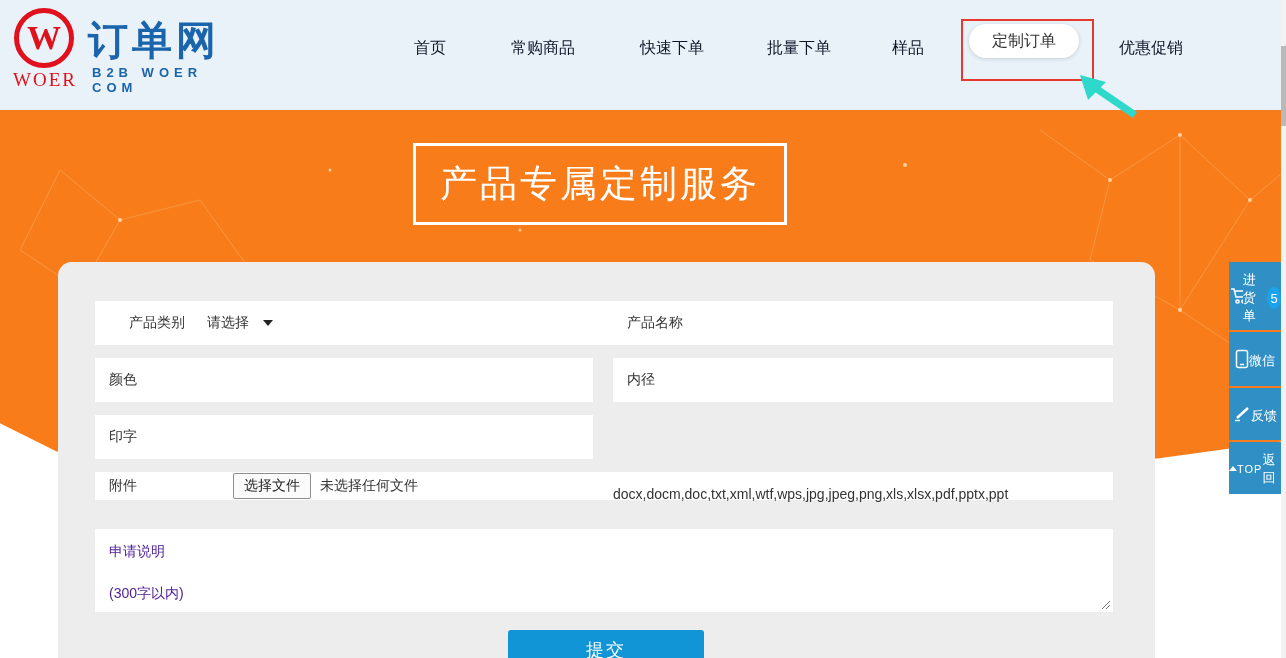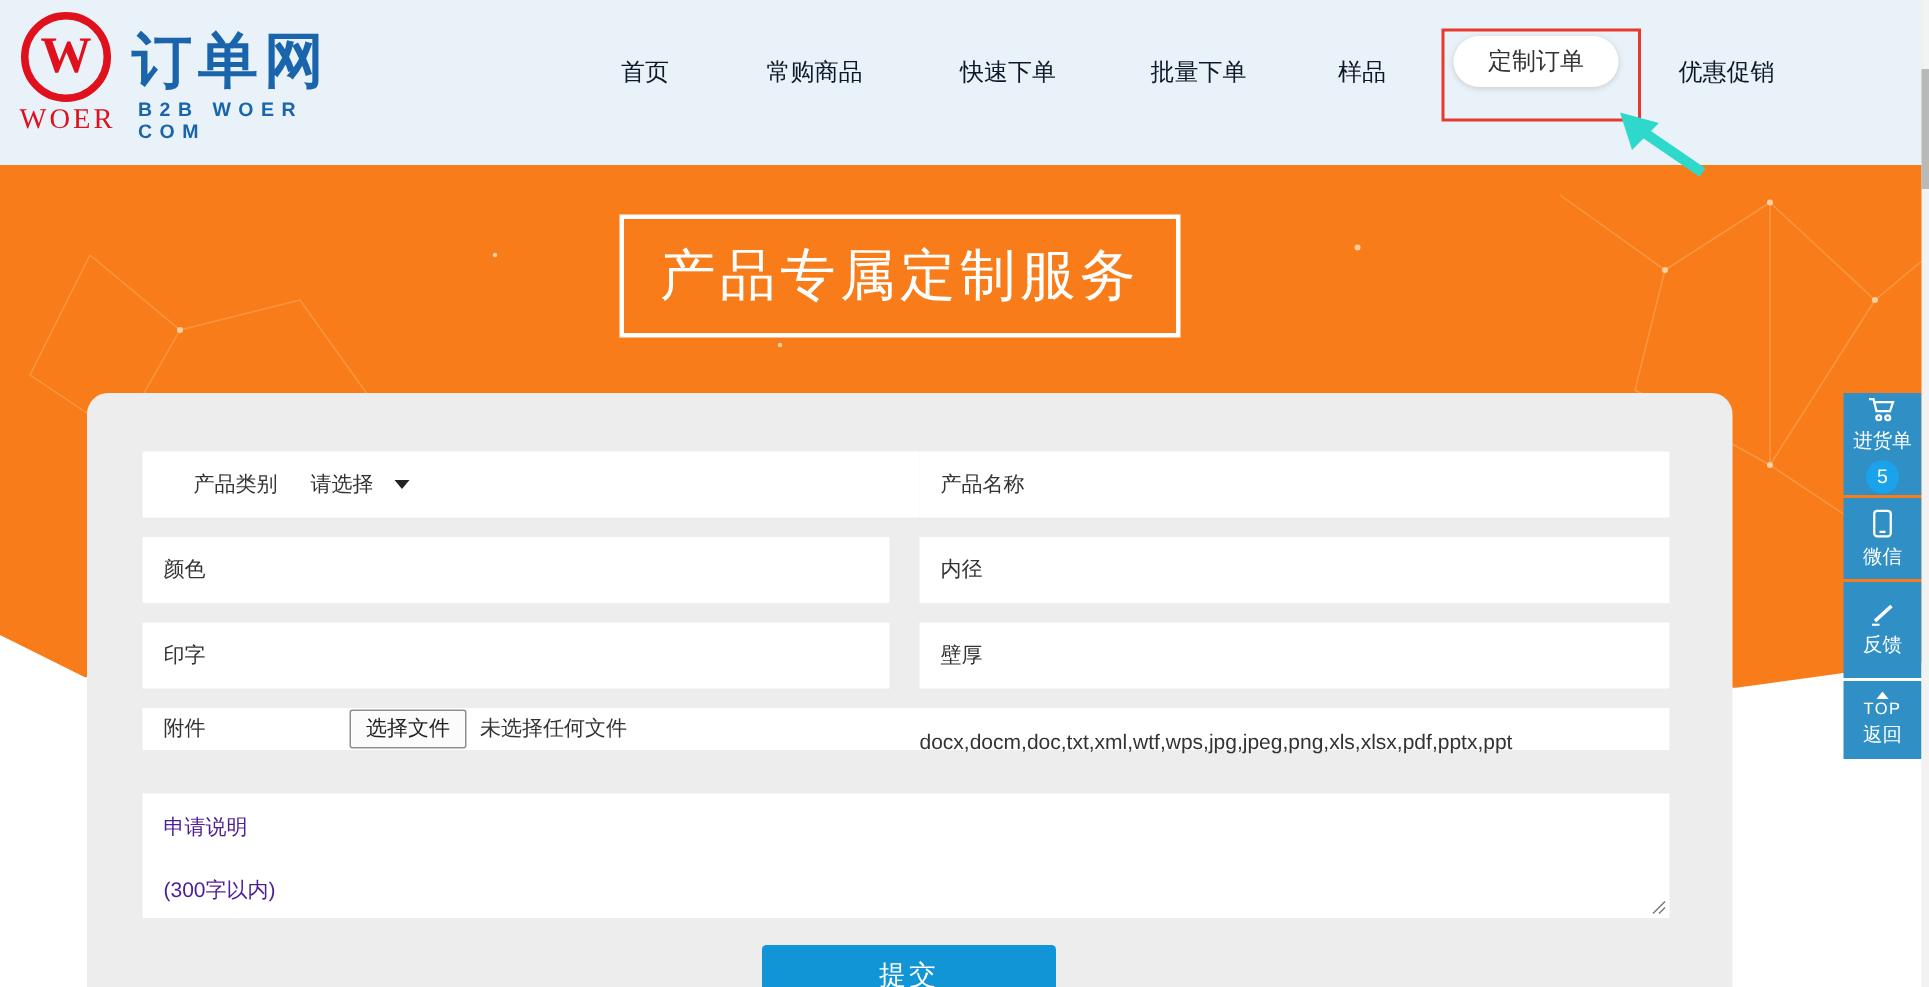--- a/index.html
+++ b/index.html
@@ -52,21 +52,21 @@
   .textarea{position:absolute;background:#fff;cursor:text;}
   .textarea .ph{position:absolute;left:14px;font-size:14px;color:#4c1d95;white-space:nowrap;}
   .resize-grip{position:absolute;right:2px;bottom:2px;}
 
   .submit-btn{position:absolute;left:508px;top:630px;width:196px;height:40px;background:#1295d6;border:none;
               border-radius:3px;color:#fff;font-size:18px;letter-spacing:2px;cursor:pointer;z-index:3;
               font-family:inherit;}
 
   
   .toolbar{position:absolute;left:1229px;top:262px;width:52px;z-index:5;}
-  .tool-btn{width:52px;background:#3090c6;color:#fff;display:flex;flex-direction:column;align-items:center;
+  .tool-btn{width:52px;background:#3090c6;color:#fff;display:flex;flex-direction:row;align-items:center;
             justify-content:center;margin-bottom:2px;cursor:pointer;}
   .tool-label{font-size:13px;margin-top:3px;}
   .badge{width:22px;height:22px;border-radius:50%;background:#1aa3eb;color:#fff;font-size:13px;
          display:flex;align-items:center;justify-content:center;margin-top:4px;}
   .top-word{font-size:11px;letter-spacing:1px;margin-top:1px;}
   .up-tri{width:0;height:0;border-left:4px solid transparent;border-right:4px solid transparent;
           border-bottom:5px solid #fff;}
 
   
   .scrollbar{position:absolute;right:0;top:0;width:5px;height:658px;background:#f2f2f2;z-index:7;}
@@ -146,23 +146,20 @@
     <div class="field" style="left:37px;top:96px;width:498px;">
       <span class="lbl">颜色</span>
     </div>
     <div class="field" style="left:555px;top:96px;width:500px;">
       <span class="lbl">内径</span>
     </div>
 
     <div class="field" style="left:37px;top:153px;width:498px;">
       <span class="lbl">印字</span>
     </div>
-    <div class="field" style="left:555px;top:153px;width:500px;">
-      <span class="lbl">壁厚</span>
-    </div>
 
     <div class="attach-row" style="left:37px;top:210px;width:1018px;">
       <span class="lbl" style="margin-left:14px">附件</span>
       <button class="file-btn">选择文件</button>
       <span class="file-status">未选择任何文件</span>
       <span class="file-formats">docx,docm,doc,txt,xml,wtf,wps,jpg,jpeg,png,xls,xlsx,pdf,pptx,ppt</span>
     </div>
 
     <div class="textarea" style="left:37px;top:267px;width:1018px;height:83px;">
       <span class="ph" style="top:14px">申请说明</span>
@@ -188,21 +185,21 @@
       <span class="tool-label">进货单</span>
       <span class="badge">5</span>
     </div>
     <div class="tool-btn" style="height:54px">
       <svg width="14" height="20">
         <rect x="1.5" y="1.5" width="11" height="17" rx="2" stroke="#fff" stroke-width="1.5" fill="none"></rect>
         <line x1="5" y1="15.5" x2="9" y2="15.5" stroke="#fff" stroke-width="1.5"></line>
       </svg>
       <span class="tool-label">微信</span>
     </div>
-    <div class="tool-btn" style="height:64px">
+    <div class="tool-btn" style="height:52px">
       <svg width="18" height="16">
         <line x1="4" y1="12" x2="15" y2="2" stroke="#fff" stroke-width="2.4"></line>
         <line x1="2" y1="14.5" x2="7" y2="14.5" stroke="#fff" stroke-width="1.4"></line>
       </svg>
       <span class="tool-label">反馈</span>
     </div>
     <div class="tool-btn" style="height:52px">
       <span class="up-tri"></span>
       <span class="top-word">TOP</span>
       <span class="tool-label" style="margin-top:2px">返回</span>

